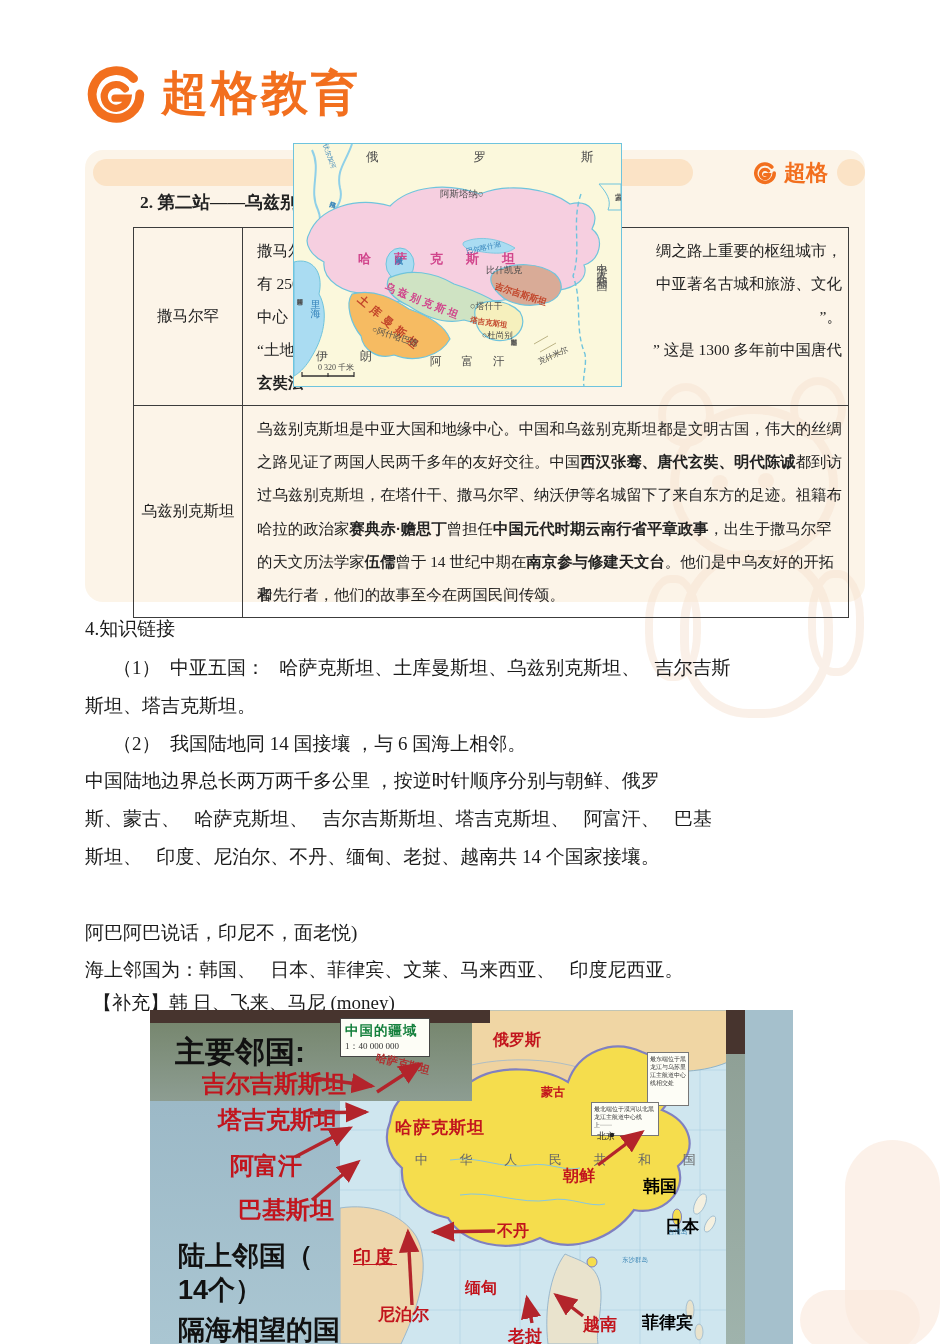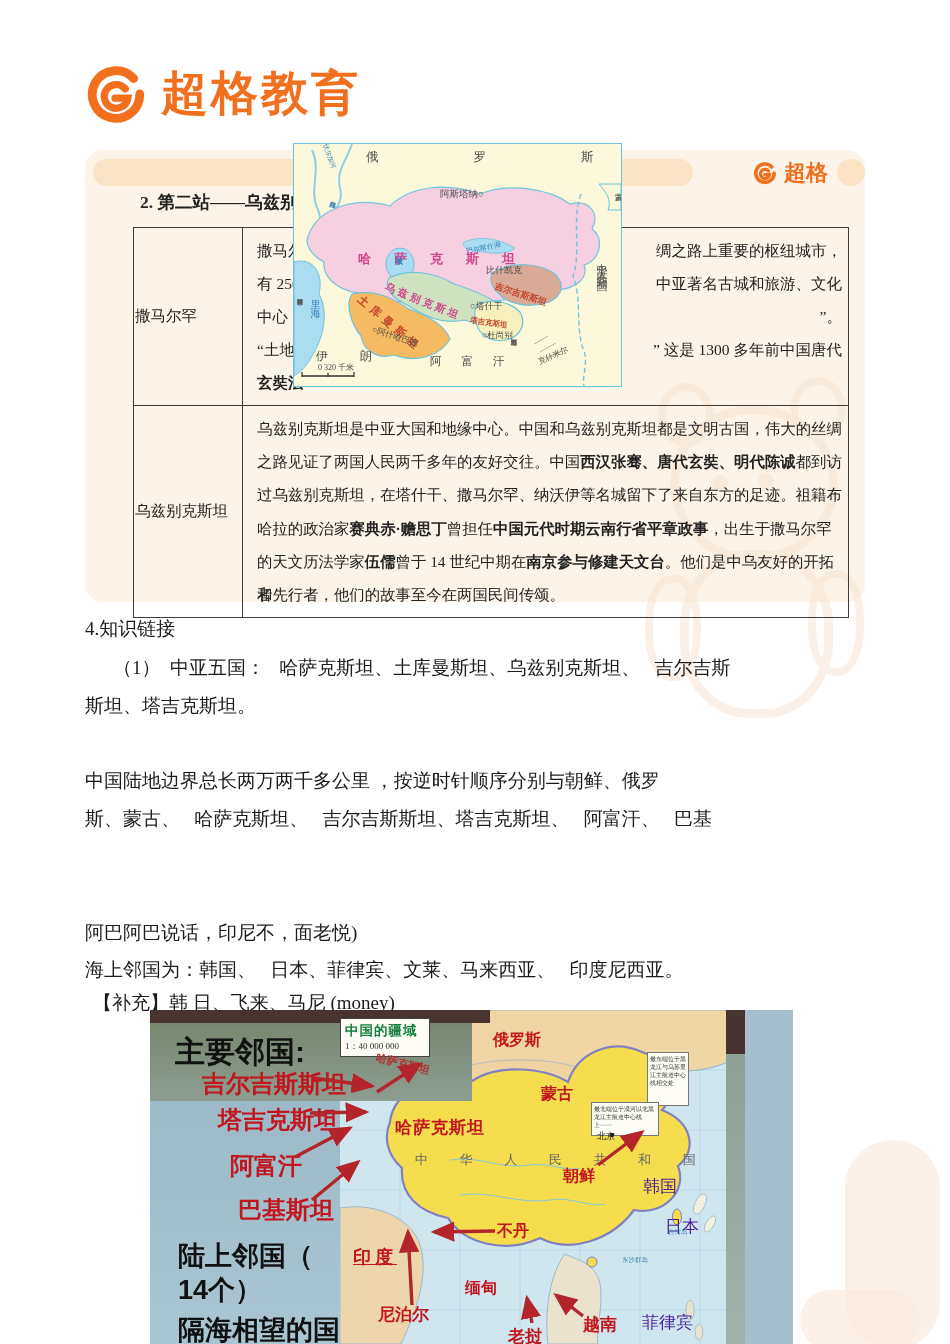--- a/index.html
+++ b/index.html
@@ -17,21 +17,21 @@
   .band-right{left:752px;width:28px;}
   .badge{position:absolute;left:668px;top:8px;display:flex;align-items:center;gap:7px;}
   .badge-text{font-family:Liberation Mono, monospace;font-weight:bold;font-size:22px;color:#f26f1e;}
   .sec-title{position:absolute;left:55px;top:40px;font-size:17.5px;font-weight:bold;color:#222;}
   
   .mascot{position:absolute;pointer-events:none;opacity:.5;}
   .mascot div{position:absolute;border-radius:50%;}
   
   .tbl{position:absolute;left:48px;top:77px;width:716px;height:362px;border-collapse:collapse;}
   .tbl td{border:1.4px solid #3c3c3c;vertical-align:middle;}
-  .lbl{width:106px;font-size:15.5px;color:#222;background:transparent;}
+  .lbl{width:106px;text-align:center;font-size:15.5px;color:#222;background:transparent;}
   .cell{padding:6px 6px 6px 14px;}
   .fline{display:flex;justify-content:space-between;height:33px;line-height:33px;
          font-size:15.5px;color:#222;white-space:pre-wrap;}
   .rline{height:33.2px;line-height:33.2px;font-size:15.4px;color:#222;white-space:pre-wrap;}
   .rline span.b{font-weight:bold;}
   .boldtxt{font-weight:bold;}
   
   .ca-map{position:absolute;left:293px;top:143px;width:327px;height:242px;background:#fbf8dc;
           border:1px solid #6ec4de;z-index:6;overflow:hidden;}
   .ca-map .ml{position:absolute;white-space:nowrap;}
@@ -48,21 +48,21 @@
   .fig-topbar{position:absolute;left:0;top:0;width:340px;height:13px;background:#47342e;}
   .fig-rightbar{position:absolute;left:576px;top:0;width:19px;height:334px;
                 background:linear-gradient(#47342e 0 44px,#8fa096 44px,#9fb3ac);}
   .sagebox{position:absolute;left:0;top:13px;width:322px;height:78px;
            background:linear-gradient(#77876f,#8d9d92);}
   .leftcol{position:absolute;left:0;top:91px;width:190px;height:243px;
            background:linear-gradient(#9cb9c7,#aac6d2);}
   .fig-label{position:absolute;font-family:"Liberation Sans",sans-serif;white-space:nowrap;}
   .fl-black{color:#111;font-weight:bold;}
   .fl-red{color:#c2151d;font-weight:bold;}
-  .fl-blue{color:#4c1d95;font-weight:normal;}
+  .fl-blue{color:#000000;font-weight:bold;}
   .cn-map{position:absolute;left:190px;top:0;width:388px;height:334px;}
   .notebox{position:absolute;background:#fdfdf6;border:.8px solid #777;color:#333;
            font-size:6px;line-height:8px;padding:2px;overflow:hidden;font-family:"Liberation Sans",sans-serif;}
   .titlebox{position:absolute;left:190px;top:8px;width:80px;background:#fdfdf6;
             border:1px solid #444;padding:3px 4px;}
   .titlebox .t1{font-size:13.5px;font-weight:bold;color:#15803d;letter-spacing:1px;}
   .titlebox .t2{font-size:9px;color:#333;}
   .wm-blob{position:absolute;background:#faeadd;opacity:.65;border-radius:60px;}
 </style>
 </head>
@@ -184,22 +184,24 @@
     <div class="ml mapgray vert" style="left:215px;top:190px;font-size:6.5px;">巴基斯坦</div>
     <div class="ml mapgray" style="left:243px;top:206px;font-size:8px;transform:rotate(-24deg);">克什米尔</div>
     <div class="ml mapgray vert" style="left:300px;top:110px;font-size:11px;letter-spacing:3px;color:#555;">中华人民共和国</div>
     <div class="ml mapgray vert" style="left:318px;top:42px;font-size:8px;">蒙古</div>
     <div class="ml mapgray" style="left:8px;top:218px;font-size:8px;padding-left:16px;">0    320 千米</div>
   </div>
 
   <div class="kl" style="left:85px;top:616px;">4.知识链接</div>
   <div class="kl" style="left:113px;top:655px;">（1）  中亚五国：   哈萨克斯坦、土库曼斯坦、乌兹别克斯坦、   吉尔吉斯</div>
   <div class="kl" style="left:85px;top:693px;">斯坦、塔吉克斯坦。</div>
+  <div class="kl" style="left:113px;top:731px;">（2）  我国陆地同 14 国接壤 ，与 6 国海上相邻。</div>
   <div class="kl" style="left:85px;top:768px;">中国陆地边界总长两万两千多公里 ，按逆时针顺序分别与朝鲜、俄罗</div>
   <div class="kl" style="left:85px;top:806px;">斯、蒙古、   哈萨克斯坦、   吉尔吉斯斯坦、塔吉克斯坦、   阿富汗、   巴基</div>
+  <div class="kl" style="left:85px;top:844px;">斯坦、   印度、尼泊尔、不丹、缅甸、老挝、越南共 14 个国家接壤。</div>
   <div class="kl" style="left:85px;top:920px;">阿巴阿巴说话，印尼不，面老悦)</div>
   <div class="kl" style="left:93px;top:990px;">【补充】韩 日、飞来、马尼 (money)</div>
   <div class="kl" style="left:85px;top:957px;">海上邻国为：韩国、   日本、菲律宾、文莱、马来西亚、   印度尼西亚。</div>
 
   <div class="wm-blob" style="left:845px;top:1140px;width:95px;height:210px;"></div>
   <div class="wm-blob" style="left:800px;top:1290px;width:120px;height:60px;"></div>
 
   <div class="figure">
 
     <div class="cn-map">
@@ -252,21 +254,21 @@
 
     <div class="titlebox">
       <div class="t1">中国的疆域</div>
       <div class="t2">1：40 000 000</div>
     </div>
 
     <div class="notebox" style="left:497px;top:42px;width:36px;height:48px;">最东端位于黑龙江与乌苏里江主航道中心线相交处</div>
     <div class="notebox" style="left:441px;top:92px;width:62px;height:28px;">最北端位于漠河以北黑龙江主航道中心线上⋯⋯</div>
 
     <div class="fig-label fl-red" style="left:343px;top:20px;font-size:16px;">俄罗斯</div>
-    <div class="fig-label fl-red" style="left:355px;top:74px;font-size:16px;padding-left:36px;">蒙古</div>
+    <div class="fig-label fl-red" style="left:355px;top:74px;font-size:12px;padding-left:36px;">蒙古</div>
     <div class="fig-label fl-red" style="left:245px;top:106px;font-size:17px;letter-spacing:1px;">哈萨克斯坦</div>
     <div class="fig-label" style="left:228px;top:40px;font-size:11px;color:#b03030;font-weight:bold;transform:rotate(14deg);transform-origin:left top;">哈萨克斯坦</div>
     <div class="fig-label fl-red" style="left:413px;top:156px;font-size:16px;">朝鲜</div>
     <div class="fig-label fl-blue" style="left:493px;top:165px;font-size:17px;">韩国</div>
     <div class="fig-label fl-blue" style="left:515px;top:205px;font-size:17px;">日本</div>
     <div class="fig-label fl-blue" style="left:492px;top:301px;font-size:17px;">菲律宾</div>
     <div class="fig-label fl-red" style="left:347px;top:211px;font-size:16px;">不丹</div>
     <div class="fig-label fl-red" style="left:203px;top:235px;font-size:18px;letter-spacing:4px;text-decoration:underline;">印度</div>
     <div class="fig-label fl-red" style="left:228px;top:293px;font-size:17px;">尼泊尔</div>
     <div class="fig-label fl-red" style="left:315px;top:268px;font-size:16px;">缅甸</div>

